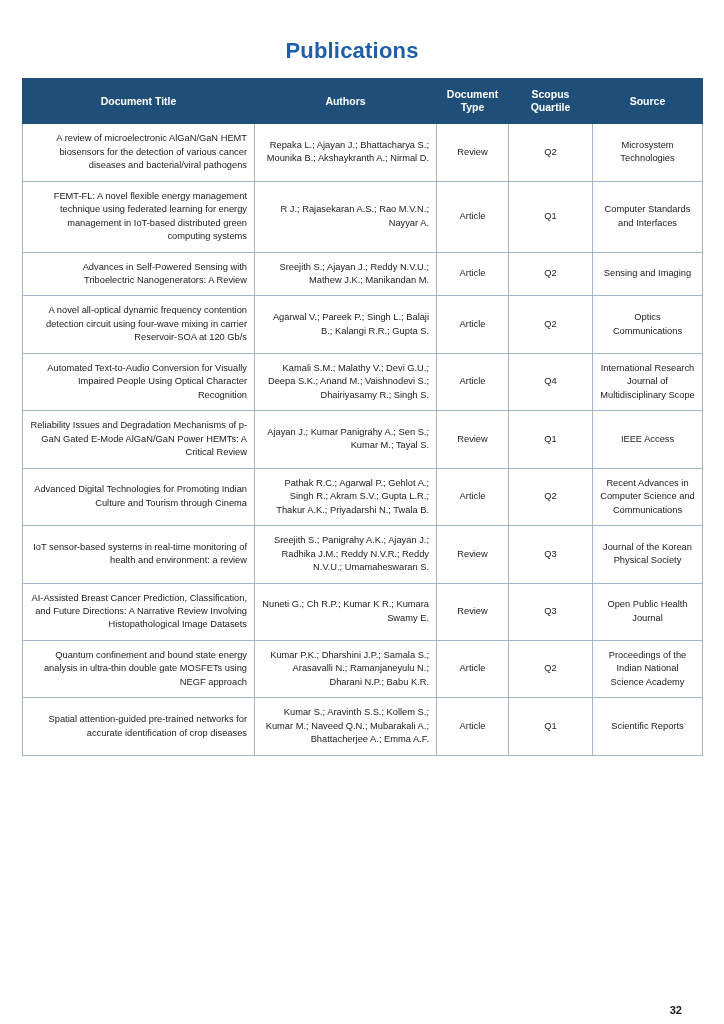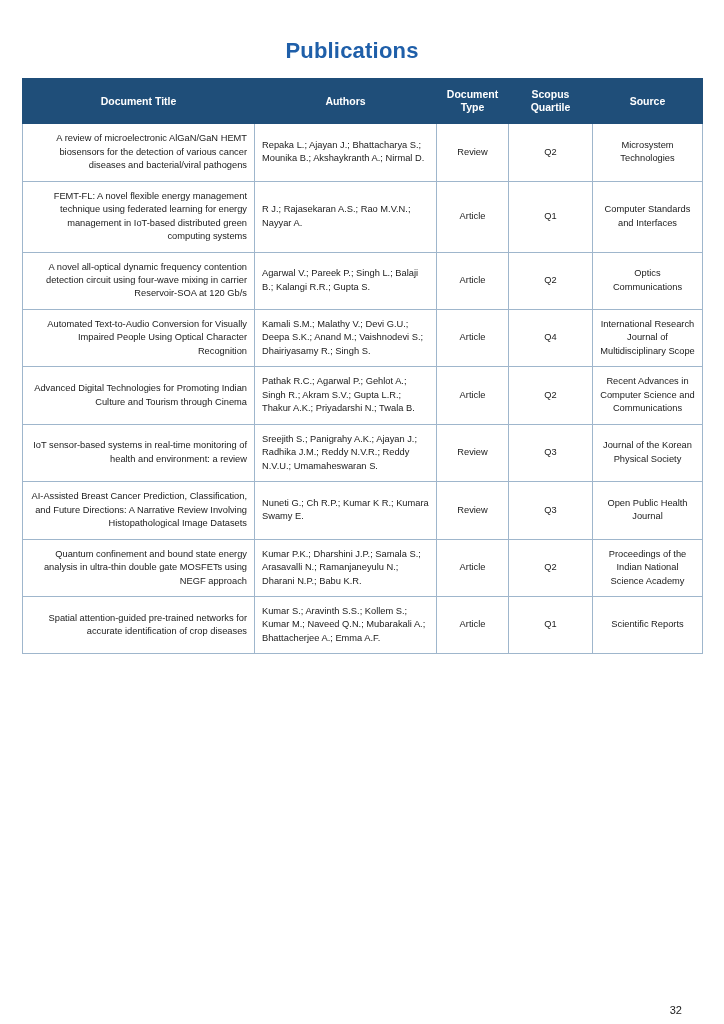--- a/index.html
+++ b/index.html
@@ -51,36 +51,36 @@
     font-size: 9.3px;
     line-height: 1.45;
     padding: 8px 7px;
     vertical-align: middle;
     color: #1a1a1a;
   }
   td.c-title {
     text-align: right;
   }
   td.c-authors {
-    text-align: left;
+    text-align: right;
   }
   td.c-type, td.c-quartile, td.c-source {
     text-align: center;
   }
   col.w-title { width: 232px; }
   col.w-authors { width: 182px; }
   col.w-type { width: 72px; }
   col.w-quartile { width: 84px; }
   col.w-source { width: 110px; }
   .page-number {
     position: absolute;
     right: 22px;
     bottom: 8px;
     font-size: 11px;
-    font-weight: normal;
+    font-weight: bold;
     color: #1a1a1a;
   }
 </style>
 </head>
 <body>
 
 <div class="page">
 
   <div class="page-title">Publications</div>
 
@@ -110,32 +110,46 @@
         <td class="c-source">Microsystem Technologies</td>
       </tr>
       <tr>
         <td class="c-title">FEMT-FL: A novel flexible energy management technique using federated learning for energy management in IoT-based distributed green computing systems</td>
         <td class="c-authors">R J.; Rajasekaran A.S.; Rao M.V.N.; Nayyar A.</td>
         <td class="c-type">Article</td>
         <td class="c-quartile">Q1</td>
         <td class="c-source">Computer Standards and Interfaces</td>
       </tr>
       <tr>
+        <td class="c-title">Advances in Self-Powered Sensing with Triboelectric Nanogenerators: A Review</td>
+        <td class="c-authors">Sreejith S.; Ajayan J.; Reddy N.V.U.; Mathew J.K.; Manikandan M.</td>
+        <td class="c-type">Article</td>
+        <td class="c-quartile">Q2</td>
+        <td class="c-source">Sensing and Imaging</td>
+      </tr>
+      <tr>
         <td class="c-title">A novel all-optical dynamic frequency contention detection circuit using four-wave mixing in carrier Reservoir-SOA at 120 Gb/s</td>
         <td class="c-authors">Agarwal V.; Pareek P.; Singh L.; Balaji B.; Kalangi R.R.; Gupta S.</td>
         <td class="c-type">Article</td>
         <td class="c-quartile">Q2</td>
         <td class="c-source">Optics Communications</td>
       </tr>
       <tr>
         <td class="c-title">Automated Text-to-Audio Conversion for Visually Impaired People Using Optical Character Recognition</td>
         <td class="c-authors">Kamali S.M.; Malathy V.; Devi G.U.; Deepa S.K.; Anand M.; Vaishnodevi S.; Dhairiyasamy R.; Singh S.</td>
         <td class="c-type">Article</td>
         <td class="c-quartile">Q4</td>
         <td class="c-source">International Research Journal of Multidisciplinary Scope</td>
+      </tr>
+      <tr>
+        <td class="c-title">Reliability Issues and Degradation Mechanisms of p-GaN Gated E-Mode AlGaN/GaN Power HEMTs: A Critical Review</td>
+        <td class="c-authors">Ajayan J.; Kumar Panigrahy A.; Sen S.; Kumar M.; Tayal S.</td>
+        <td class="c-type">Review</td>
+        <td class="c-quartile">Q1</td>
+        <td class="c-source">IEEE Access</td>
       </tr>
       <tr>
         <td class="c-title">Advanced Digital Technologies for Promoting Indian Culture and Tourism through Cinema</td>
         <td class="c-authors">Pathak R.C.; Agarwal P.; Gehlot A.; Singh R.; Akram S.V.; Gupta L.R.; Thakur A.K.; Priyadarshi N.; Twala B.</td>
         <td class="c-type">Article</td>
         <td class="c-quartile">Q2</td>
         <td class="c-source">Recent Advances in Computer Science and Communications</td>
       </tr>
       <tr>
         <td class="c-title">IoT sensor-based systems in real-time monitoring of health and environment: a review</td>

